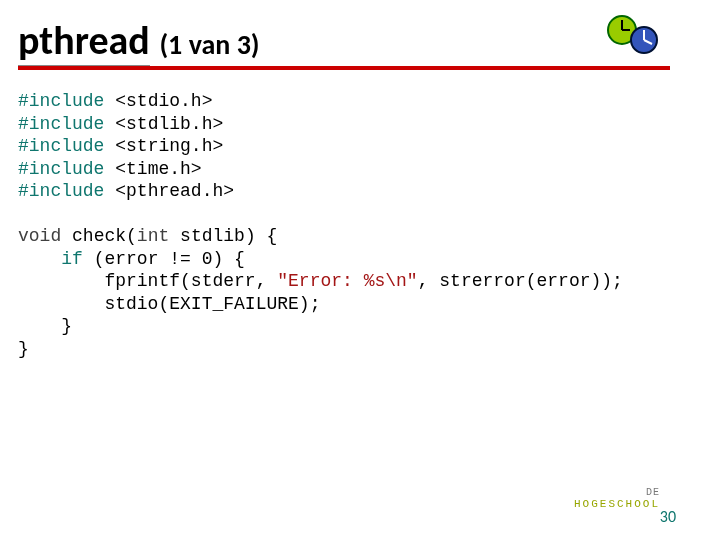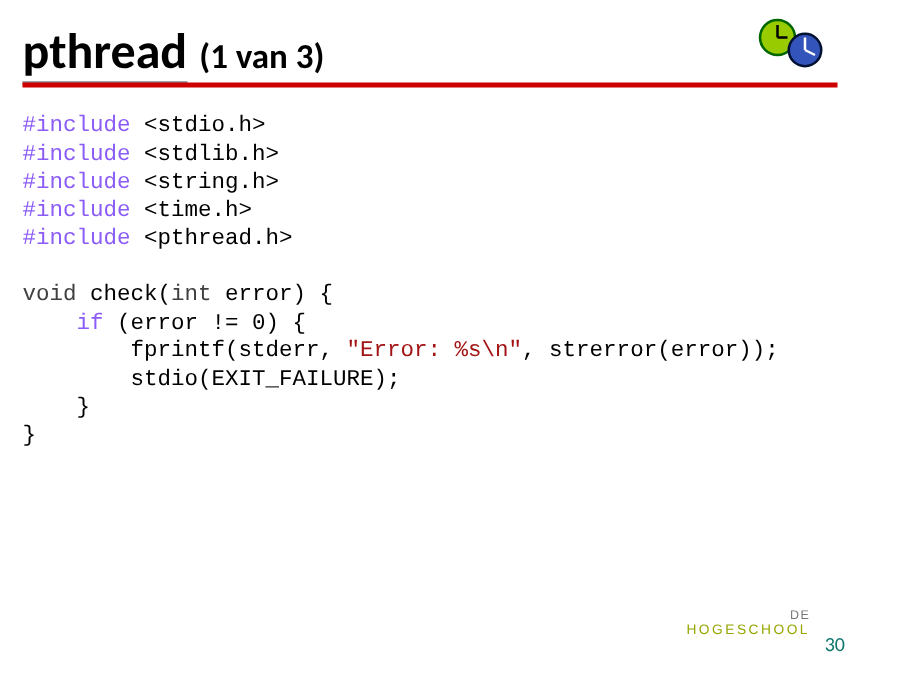--- a/index.html
+++ b/index.html
@@ -4,25 +4,25 @@
 <style>
   html,body{margin:0;padding:0;width:720px;height:540px;background:#fff;font-family:Calibri,Arial,sans-serif;position:relative;overflow:hidden}
   .slide{width:688px;height:540px;position:relative;box-sizing:border-box}
   .title-bar{position:absolute;left:18px;right:18px;top:16px}
   .title-main{font-size:40px;font-weight:700;color:#000;display:inline}
   .title-main-underline{border-bottom:3px solid #888}
   .title-sub{font-size:28px;font-weight:700;color:#000;margin-left:6px}
   .hr-red{position:absolute;left:18px;right:18px;top:66px;height:4px;background:#c00}
   .clock-icon{position:absolute;right:28px;top:14px}
   .code{position:absolute;left:18px;top:90px;right:18px;font-family:Consolas,"Courier New",monospace;font-size:18px;line-height:1.25;color:#000;white-space:pre}
-  .kw{color:#8b5cf6}
+  .kw{color:#0f766e}
   .typ{color:#404040}
   .str{color:#a31515}
   .slide-num{position:absolute;right:12px;bottom:14px;font-size:16px;color:#0f766e}
-  .logo{position:absolute;right:40px;bottom:30px;text-align:right;font-family:Liberation Sans, sans-serif}
+  .logo{position:absolute;right:28px;bottom:30px;text-align:right;font-family:Liberation Mono, monospace}
   .logo-top{font-size:10px;letter-spacing:1px;color:#777}
   .logo-haagse{font-size:16px;letter-spacing:2px;color:#666;font-weight:400}
   .logo-a{color:#97a600;font-weight:700}
   .logo-school{font-size:11px;letter-spacing:2px;color:#97a600}
 </style>
 </head>
 <body>
 
 <div class="slide">
 
@@ -42,21 +42,21 @@
       <line x1="38" y1="26" x2="46" y2="30" stroke="#fff" stroke-width="2"></line>
     </svg>
   </div>
 
   <div class="code"><span><span class="kw">#include</span> <span>&lt;stdio.h&gt;</span></span>
 <span><span class="kw">#include</span> <span>&lt;stdlib.h&gt;</span></span>
 <span><span class="kw">#include</span> <span>&lt;string.h&gt;</span></span>
 <span><span class="kw">#include</span> <span>&lt;time.h&gt;</span></span>
 <span><span class="kw">#include</span> <span>&lt;pthread.h&gt;</span></span>
 
-<span><span class="typ">void</span> <span>check</span>(<span class="typ">int</span> <span>error</span>) {</span>
+<span><span class="typ">void</span> <span>check</span>(<span class="typ">int</span> <span>stdlib</span>) {</span>
     <span><span class="kw">if</span> <span>(error != 0) {</span></span>
 <span><span>        fprintf(stderr, </span><span class="str">"Error: %s\n"</span><span>, strerror(error));</span></span>
 <span>        stdio(EXIT_FAILURE);</span>
 <span>    }</span>
 <span>}</span></div>
 
   <div class="logo">
     <div class="logo-top">DE</div>
     <div class="logo-school">HOGESCHOOL</div>
   </div>

